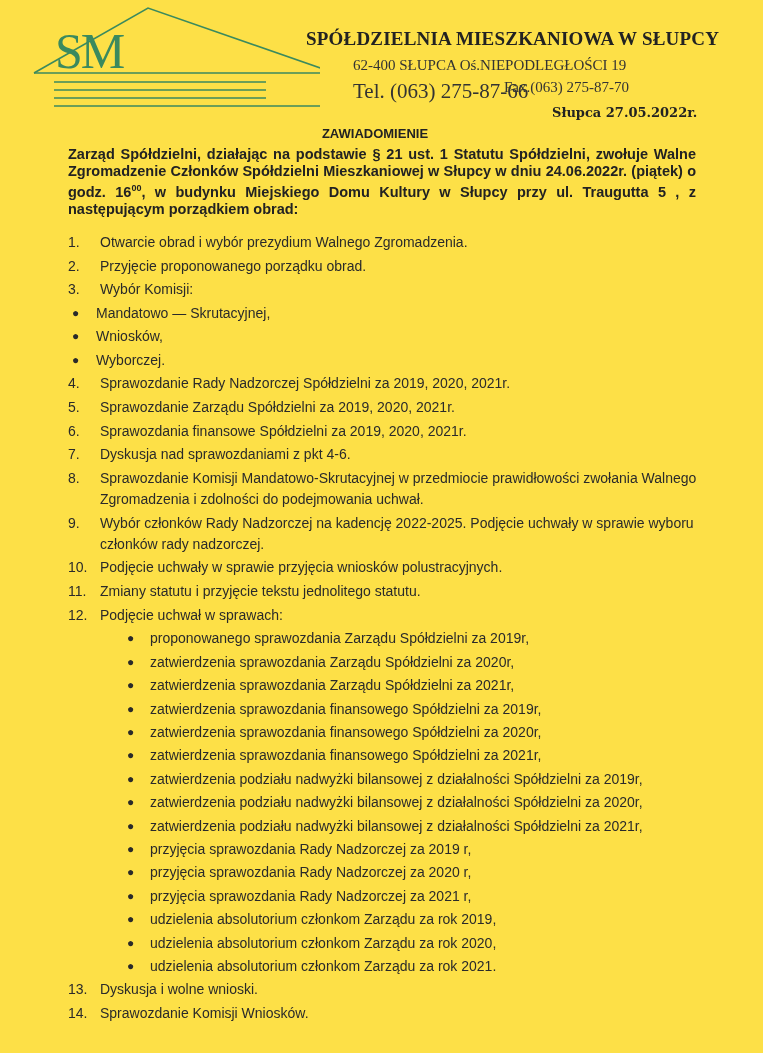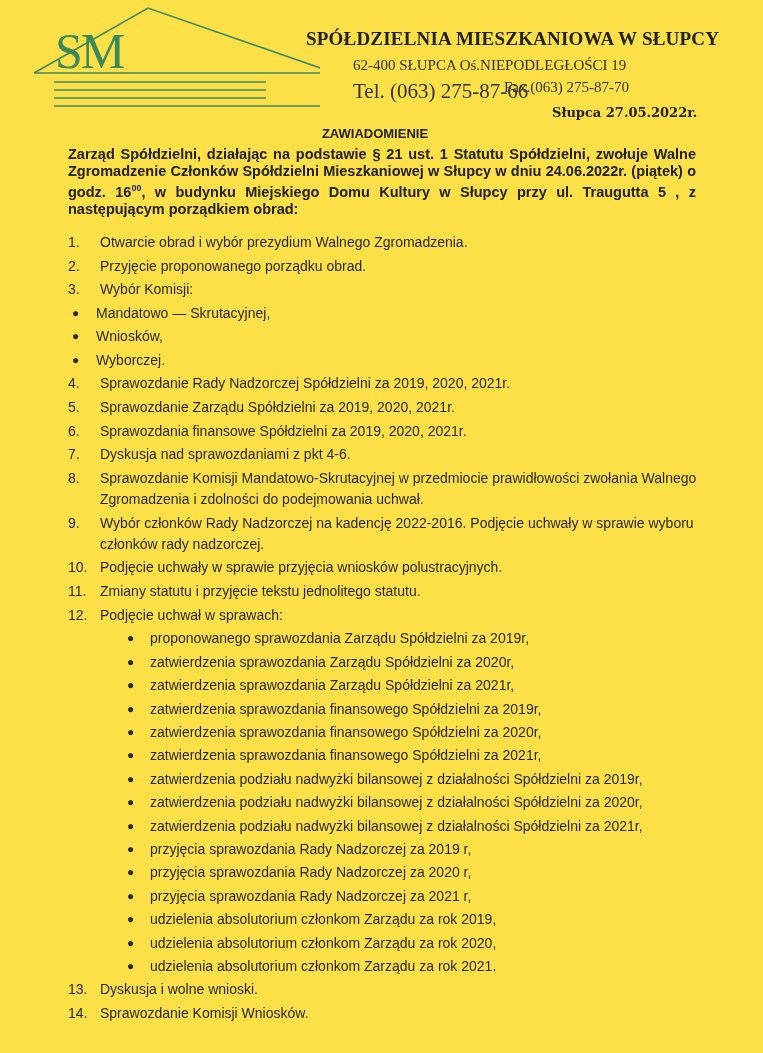--- a/index.html
+++ b/index.html
@@ -67,21 +67,21 @@
     <ul class="sub sub-a">
       <li><span class="dot">●</span><span>Mandatowo — Skrutacyjnej,</span></li>
       <li><span class="dot">●</span><span>Wniosków,</span></li>
       <li><span class="dot">●</span><span>Wyborczej.</span></li>
     </ul>
     <div class="item"><span class="num">4.</span><span>Sprawozdanie Rady Nadzorczej Spółdzielni za 2019, 2020, 2021r.</span></div>
     <div class="item"><span class="num">5.</span><span>Sprawozdanie Zarządu Spółdzielni za 2019, 2020, 2021r.</span></div>
     <div class="item"><span class="num">6.</span><span>Sprawozdania finansowe Spółdzielni za 2019, 2020, 2021r.</span></div>
     <div class="item"><span class="num">7.</span><span>Dyskusja nad sprawozdaniami z pkt 4-6.</span></div>
     <div class="item"><span class="num">8.</span><span>Sprawozdanie Komisji Mandatowo-Skrutacyjnej w przedmiocie prawidłowości zwołania Walnego Zgromadzenia i zdolności do podejmowania uchwał.</span></div>
-    <div class="item"><span class="num">9.</span><span>Wybór członków Rady Nadzorczej na kadencję 2022-2016. Podjęcie uchwały w sprawie wyboru członków rady nadzorczej.</span></div>
+    <div class="item"><span class="num">9.</span><span>Wybór członków Rady Nadzorczej na kadencję 2022-2025. Podjęcie uchwały w sprawie wyboru członków rady nadzorczej.</span></div>
     <div class="item"><span class="num">10.</span><span>Podjęcie uchwały w sprawie przyjęcia wniosków polustracyjnych.</span></div>
     <div class="item"><span class="num">11.</span><span>Zmiany statutu i przyjęcie tekstu jednolitego statutu.</span></div>
     <div class="item"><span class="num">12.</span><span>Podjęcie uchwał w sprawach:</span></div>
     <ul class="sub sub-b">
       <li><span class="dot">●</span><span>proponowanego sprawozdania Zarządu Spółdzielni za 2019r,</span></li>
       <li><span class="dot">●</span><span>zatwierdzenia sprawozdania Zarządu Spółdzielni za 2020r,</span></li>
       <li><span class="dot">●</span><span>zatwierdzenia sprawozdania Zarządu Spółdzielni za 2021r,</span></li>
       <li><span class="dot">●</span><span>zatwierdzenia sprawozdania finansowego Spółdzielni za 2019r,</span></li>
       <li><span class="dot">●</span><span>zatwierdzenia sprawozdania finansowego Spółdzielni za 2020r,</span></li>
       <li><span class="dot">●</span><span>zatwierdzenia sprawozdania finansowego Spółdzielni za 2021r,</span></li>

